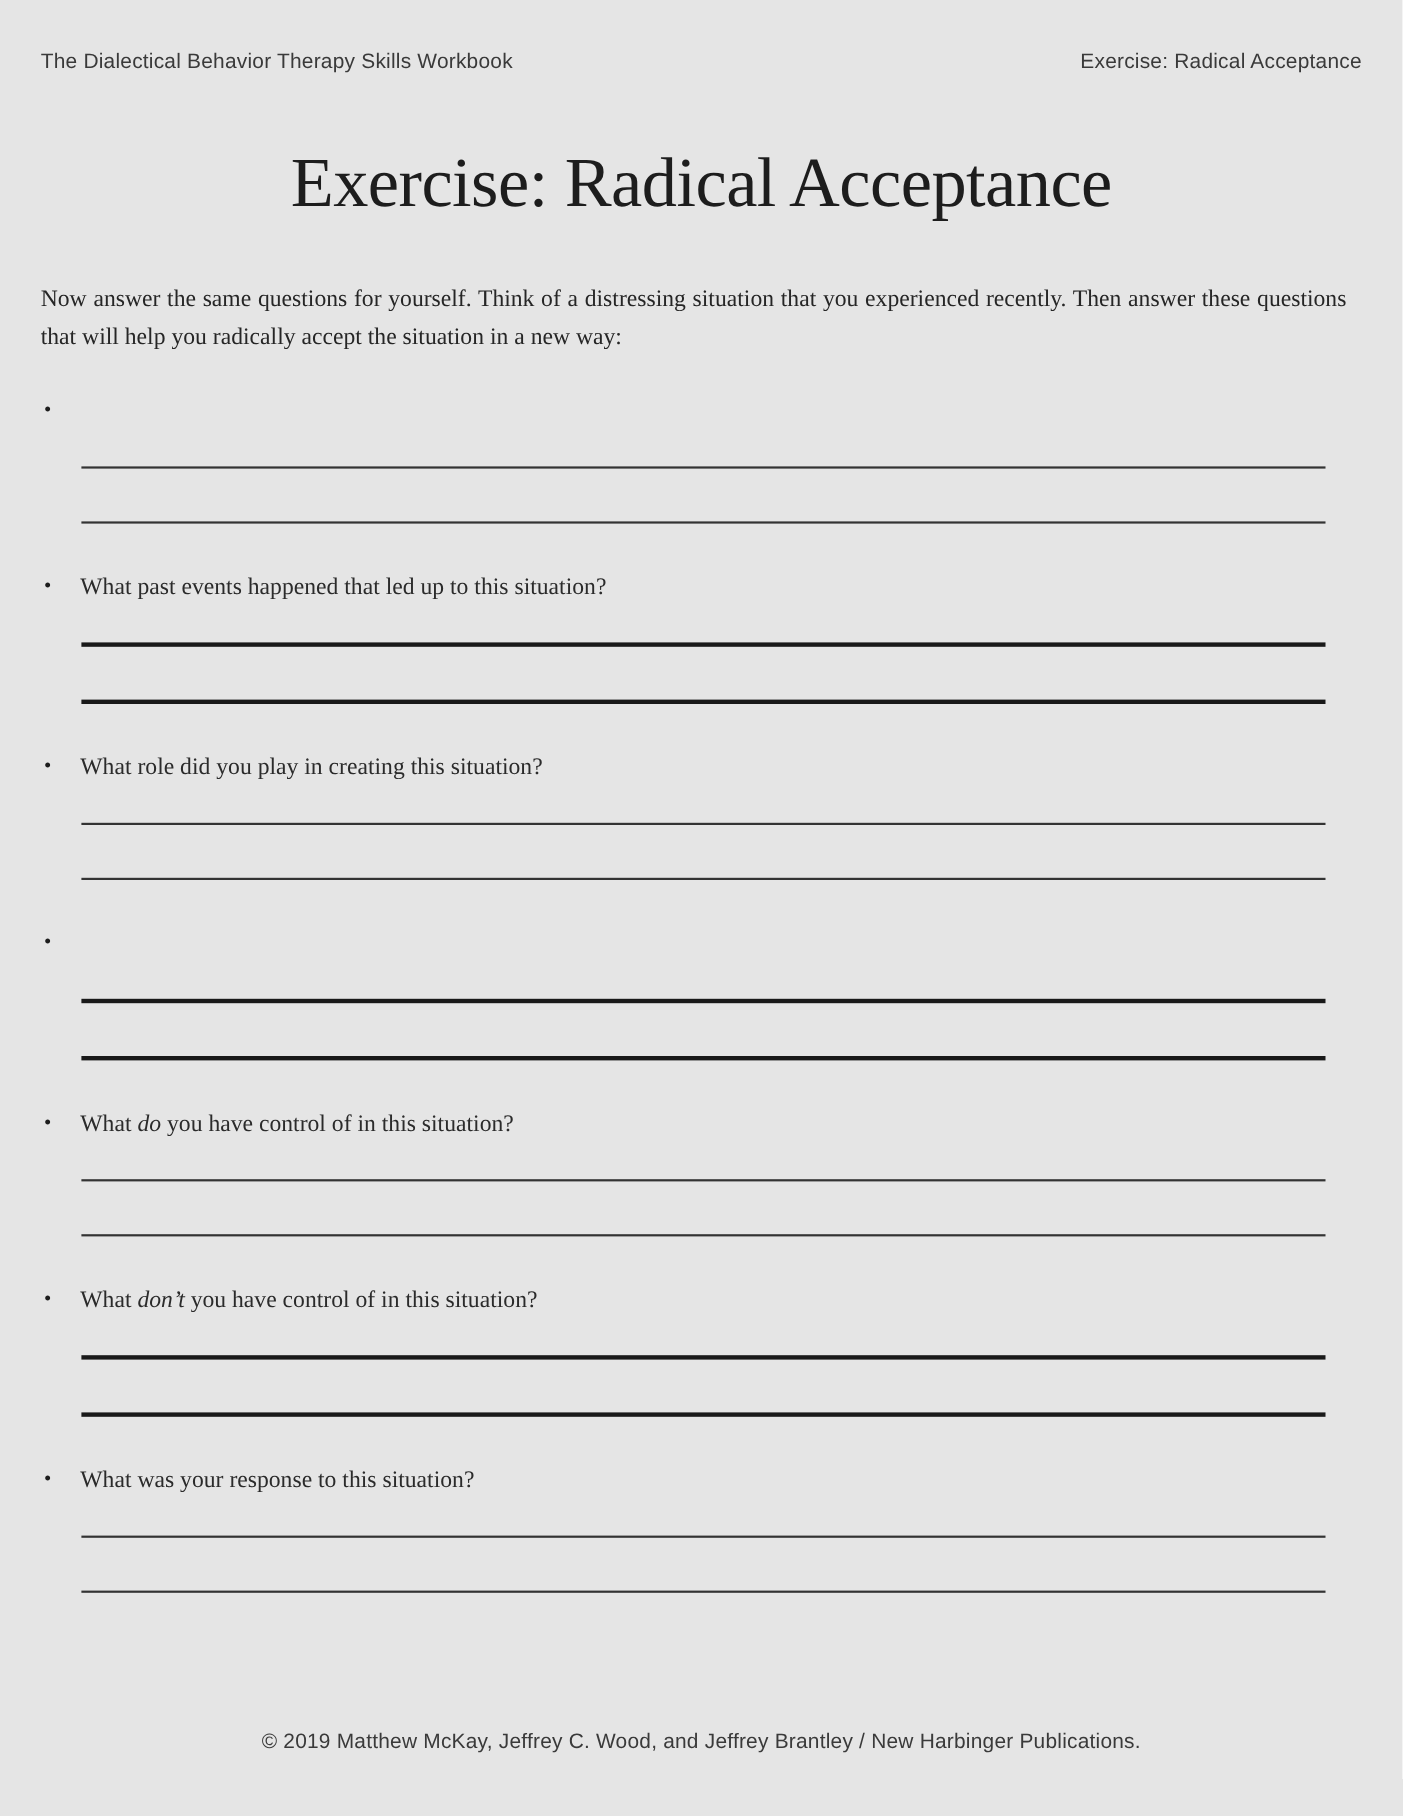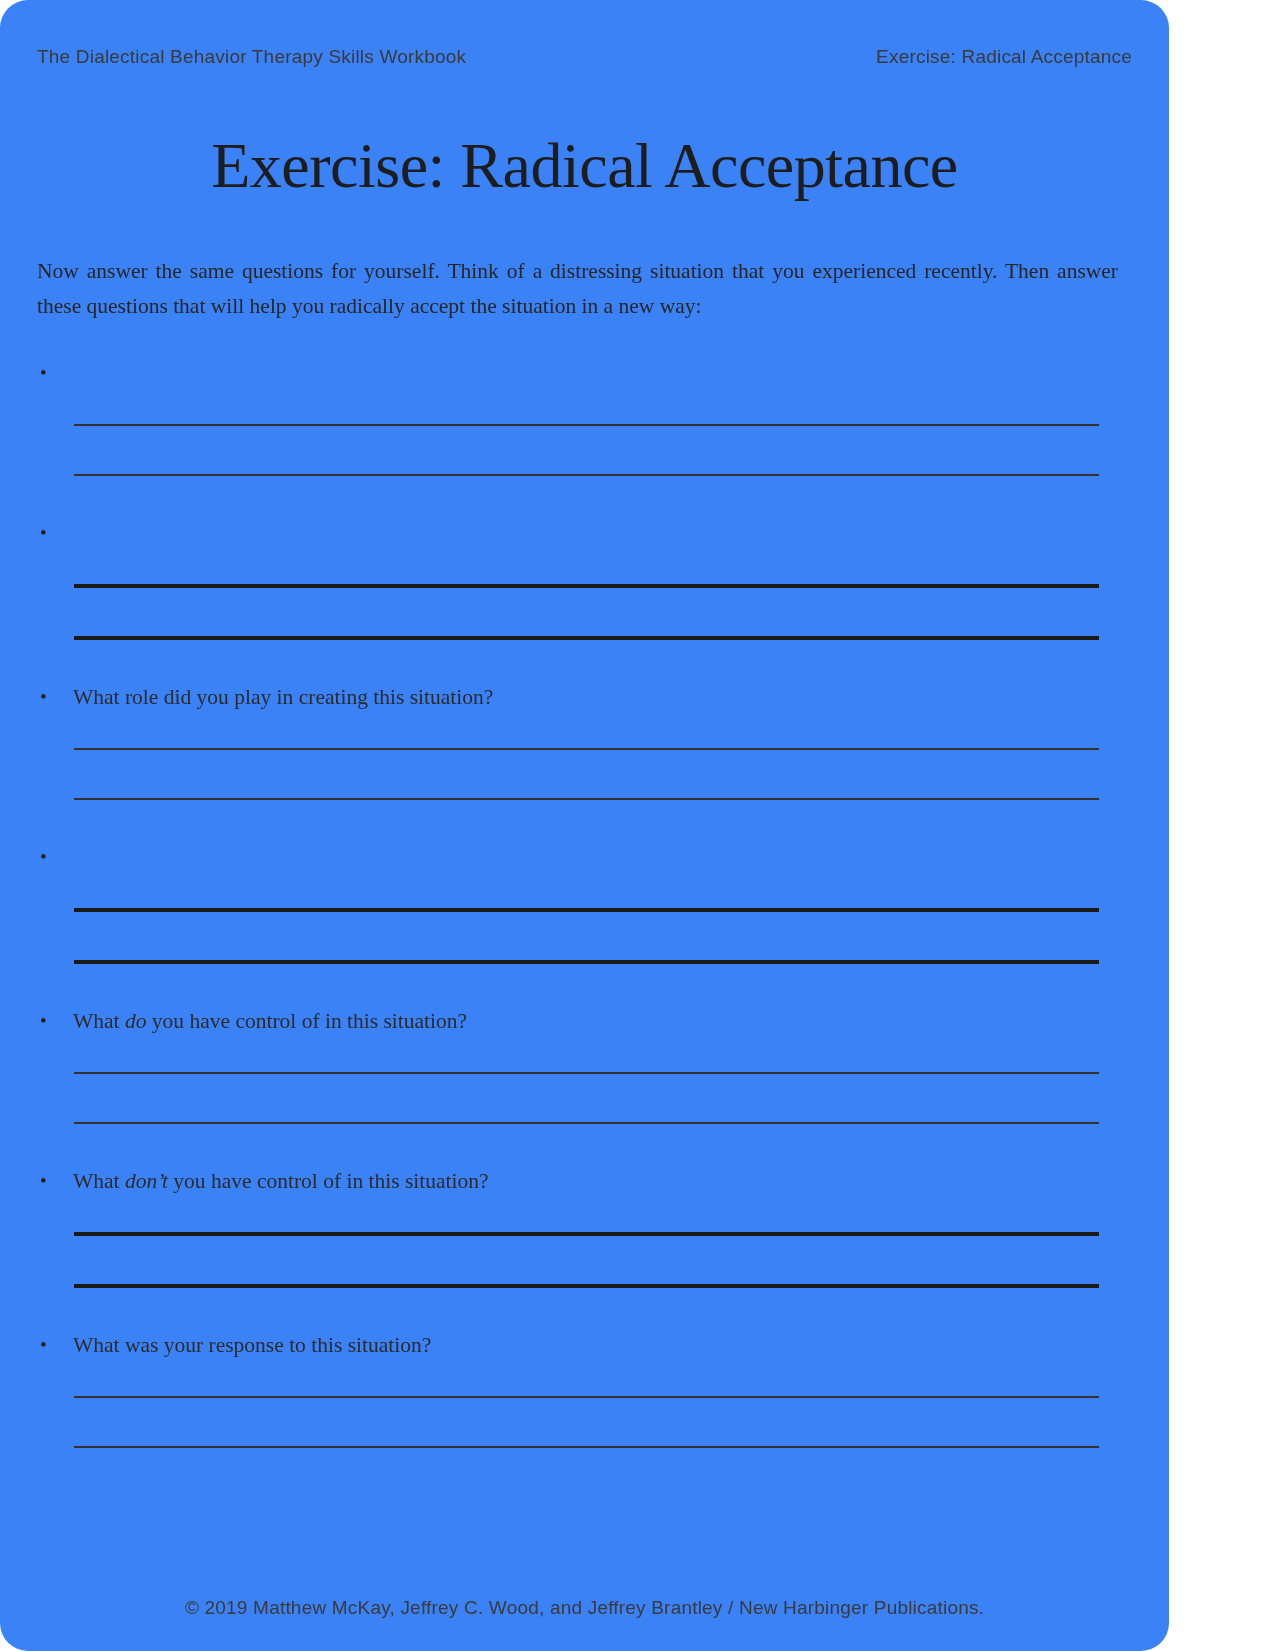--- a/index.html
+++ b/index.html
@@ -2,27 +2,26 @@
 <html><head>
 <meta charset="utf-8">
 <style>
   html, body {
     margin: 0;
     padding: 0;
     background: #ffffff;
   }
   .page {
     position: relative;
-    width: 1169px;
+    width: 1275px;
     height: 1651px;
-    background: #3b82f6;
+    background: #e5e5e5;
     overflow: hidden;
     font-family: "Liberation Serif", serif;
     color: #262626;
-    border-radius: 28px;
   }
 
   
   .running-header {
     display: flex;
     justify-content: space-between;
     align-items: baseline;
     padding: 46px 37px 0 37px;
     font-family: "Liberation Sans", sans-serif;
     font-size: 19px;
@@ -92,21 +91,21 @@
   }
   .ans-line.thick {
     border-bottom: 4px solid #191919;
   }
 
   
   .footer {
     position: absolute;
     left: 0;
     right: 0;
-    bottom: 28px;
+    bottom: 52px;
     text-align: center;
     font-family: "Liberation Sans", sans-serif;
     font-size: 19px;
     line-height: 30px;
     font-weight: 400;
     letter-spacing: 0.2px;
     color: #3a3a3a;
   }
 </style>
 </head>
@@ -128,20 +127,21 @@
     <div class="q-row">
       <span class="bullet">•</span>
     </div>
     <div class="ans-line"></div>
     <div class="ans-line"></div>
   </div>
 
   <div class="q-block">
     <div class="q-row">
       <span class="bullet">•</span>
+      <span class="q-text"><span>What past events happened that led up to this situation?</span><em></em><span></span></span>
     </div>
     <div class="ans-line thick"></div>
     <div class="ans-line thick"></div>
   </div>
 
   <div class="q-block">
     <div class="q-row">
       <span class="bullet">•</span>
       <span class="q-text"><span>What role did you play in creating this situation?</span><em></em><span></span></span>
     </div>

